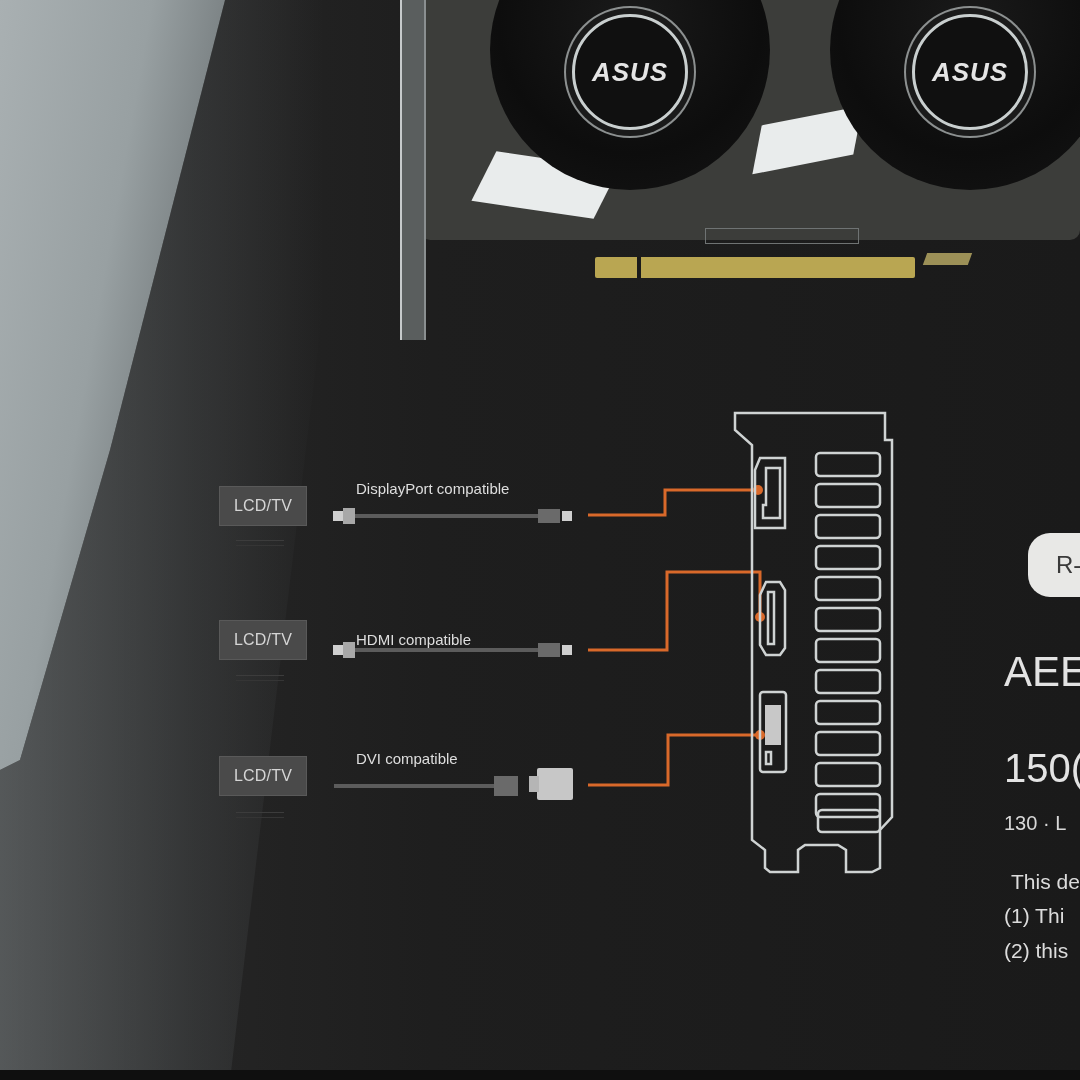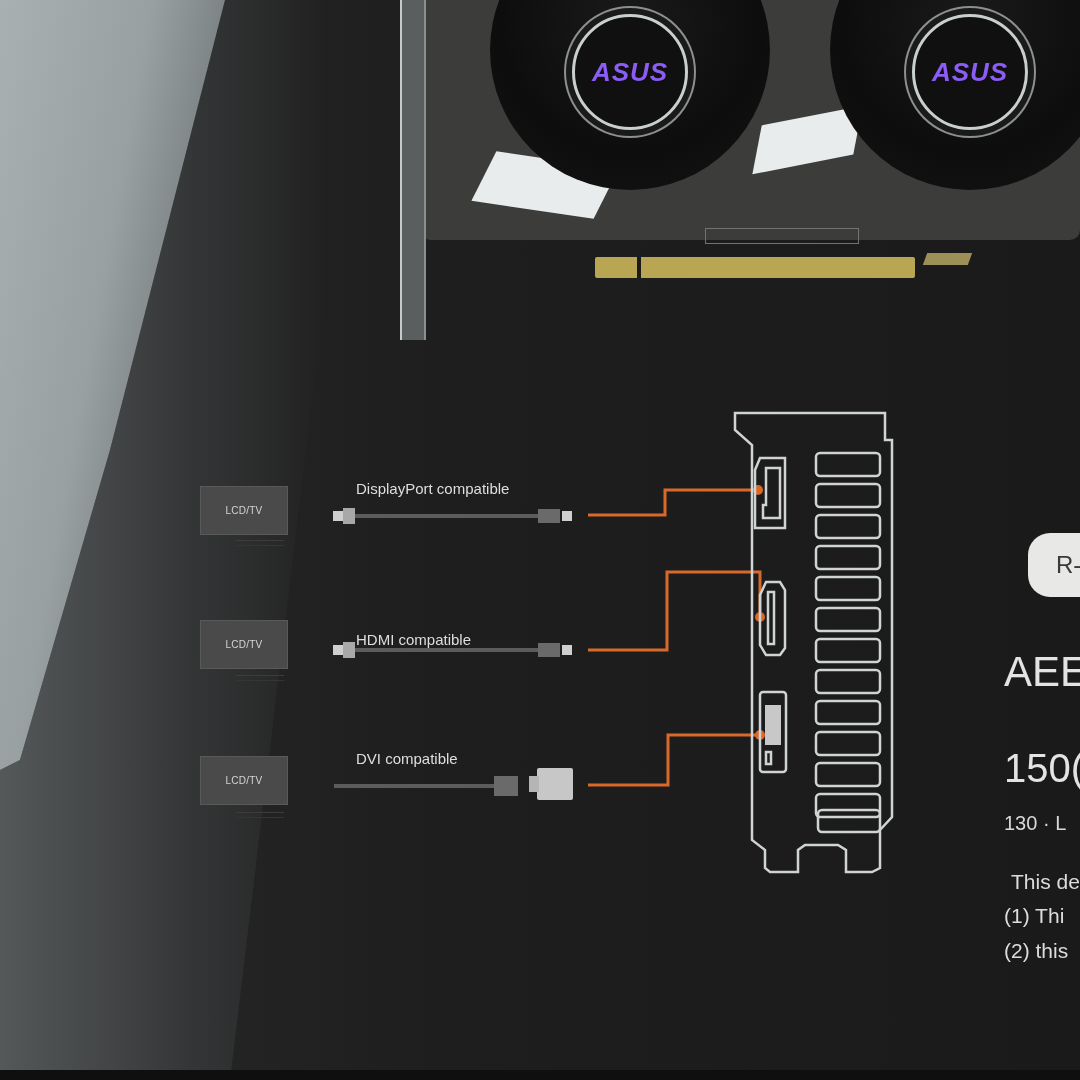--- a/index.html
+++ b/index.html
@@ -44,21 +44,21 @@
     .fan.left { left: 90px; }
     .fan.right { left: 430px; }
     .fan-hub {
       position: absolute; left: 50%; top: 58%; width: 110px; height: 110px;
       transform: translate(-50%,-50%); border-radius: 50%;
       border: 3px solid #c9cfcf; background: #101010;
       box-shadow: 0 0 0 6px #1a1a1a, 0 0 0 8px #8c9090;
       display: flex; align-items: center; justify-content: center;
     }
     .fan-logo {
-      color: #8b5cf6; font-weight: bold; font-style: italic; font-size: 26px; letter-spacing: 1px;
+      color: #e5e5e5; font-weight: bold; font-style: italic; font-size: 26px; letter-spacing: 1px;
     }
     .shroud-white {
       position: absolute; background: #e9ecec;
     }
     .shroud-white.a { left: 80px; top: 160px; width: 130px; height: 50px; transform: skewX(-20deg) rotate(8deg); }
     .shroud-white.b { left: 360px; top: 115px; width: 95px; height: 50px; transform: skewX(-22deg) rotate(-12deg); }
     .bracket-side {
       position: absolute; left: 0; top: 0; width: 22px; height: 340px;
       background: #5a5e5e; border-left: 2px solid #c6cacb; border-right: 2px solid #8a8f90;
     }
@@ -72,23 +72,23 @@
       border: 1px solid #6f7373;
     }
     .asus-mini {
       position: absolute; left: 925px; top: 253px; width: 45px; height: 12px; background: #9c9057;
       transform: skewX(-20deg);
     }
 
     
     .row { position: absolute; left: 0; width: 720px; height: 120px; }
     .monitor {
-      position: absolute; left: 200px; width: 88px; height: 49px; background: #4a4a4a;
+      position: absolute; left: 219px; width: 88px; height: 40px; background: #4a4a4a;
       display: flex; align-items: center; justify-content: center;
-      color: #d5d5d5; font-size: 10px; letter-spacing: 0.2px;
+      color: #d5d5d5; font-size: 16px; letter-spacing: 0.2px;
       box-shadow: inset 0 0 0 1px #595959;
     }
     .monitor-stand {
       position: absolute; left: 236px; width: 48px; height: 4px; border-top: 1px solid #3c3c3c; border-bottom: 1px solid #353535;
     }
     .cable-label {
       position: absolute; left: 356px; color: #dedede; font-size: 15px; font-weight: normal;
     }
     .cable {
       position: absolute; left: 345px; height: 4px; background: #5c5c5c;

